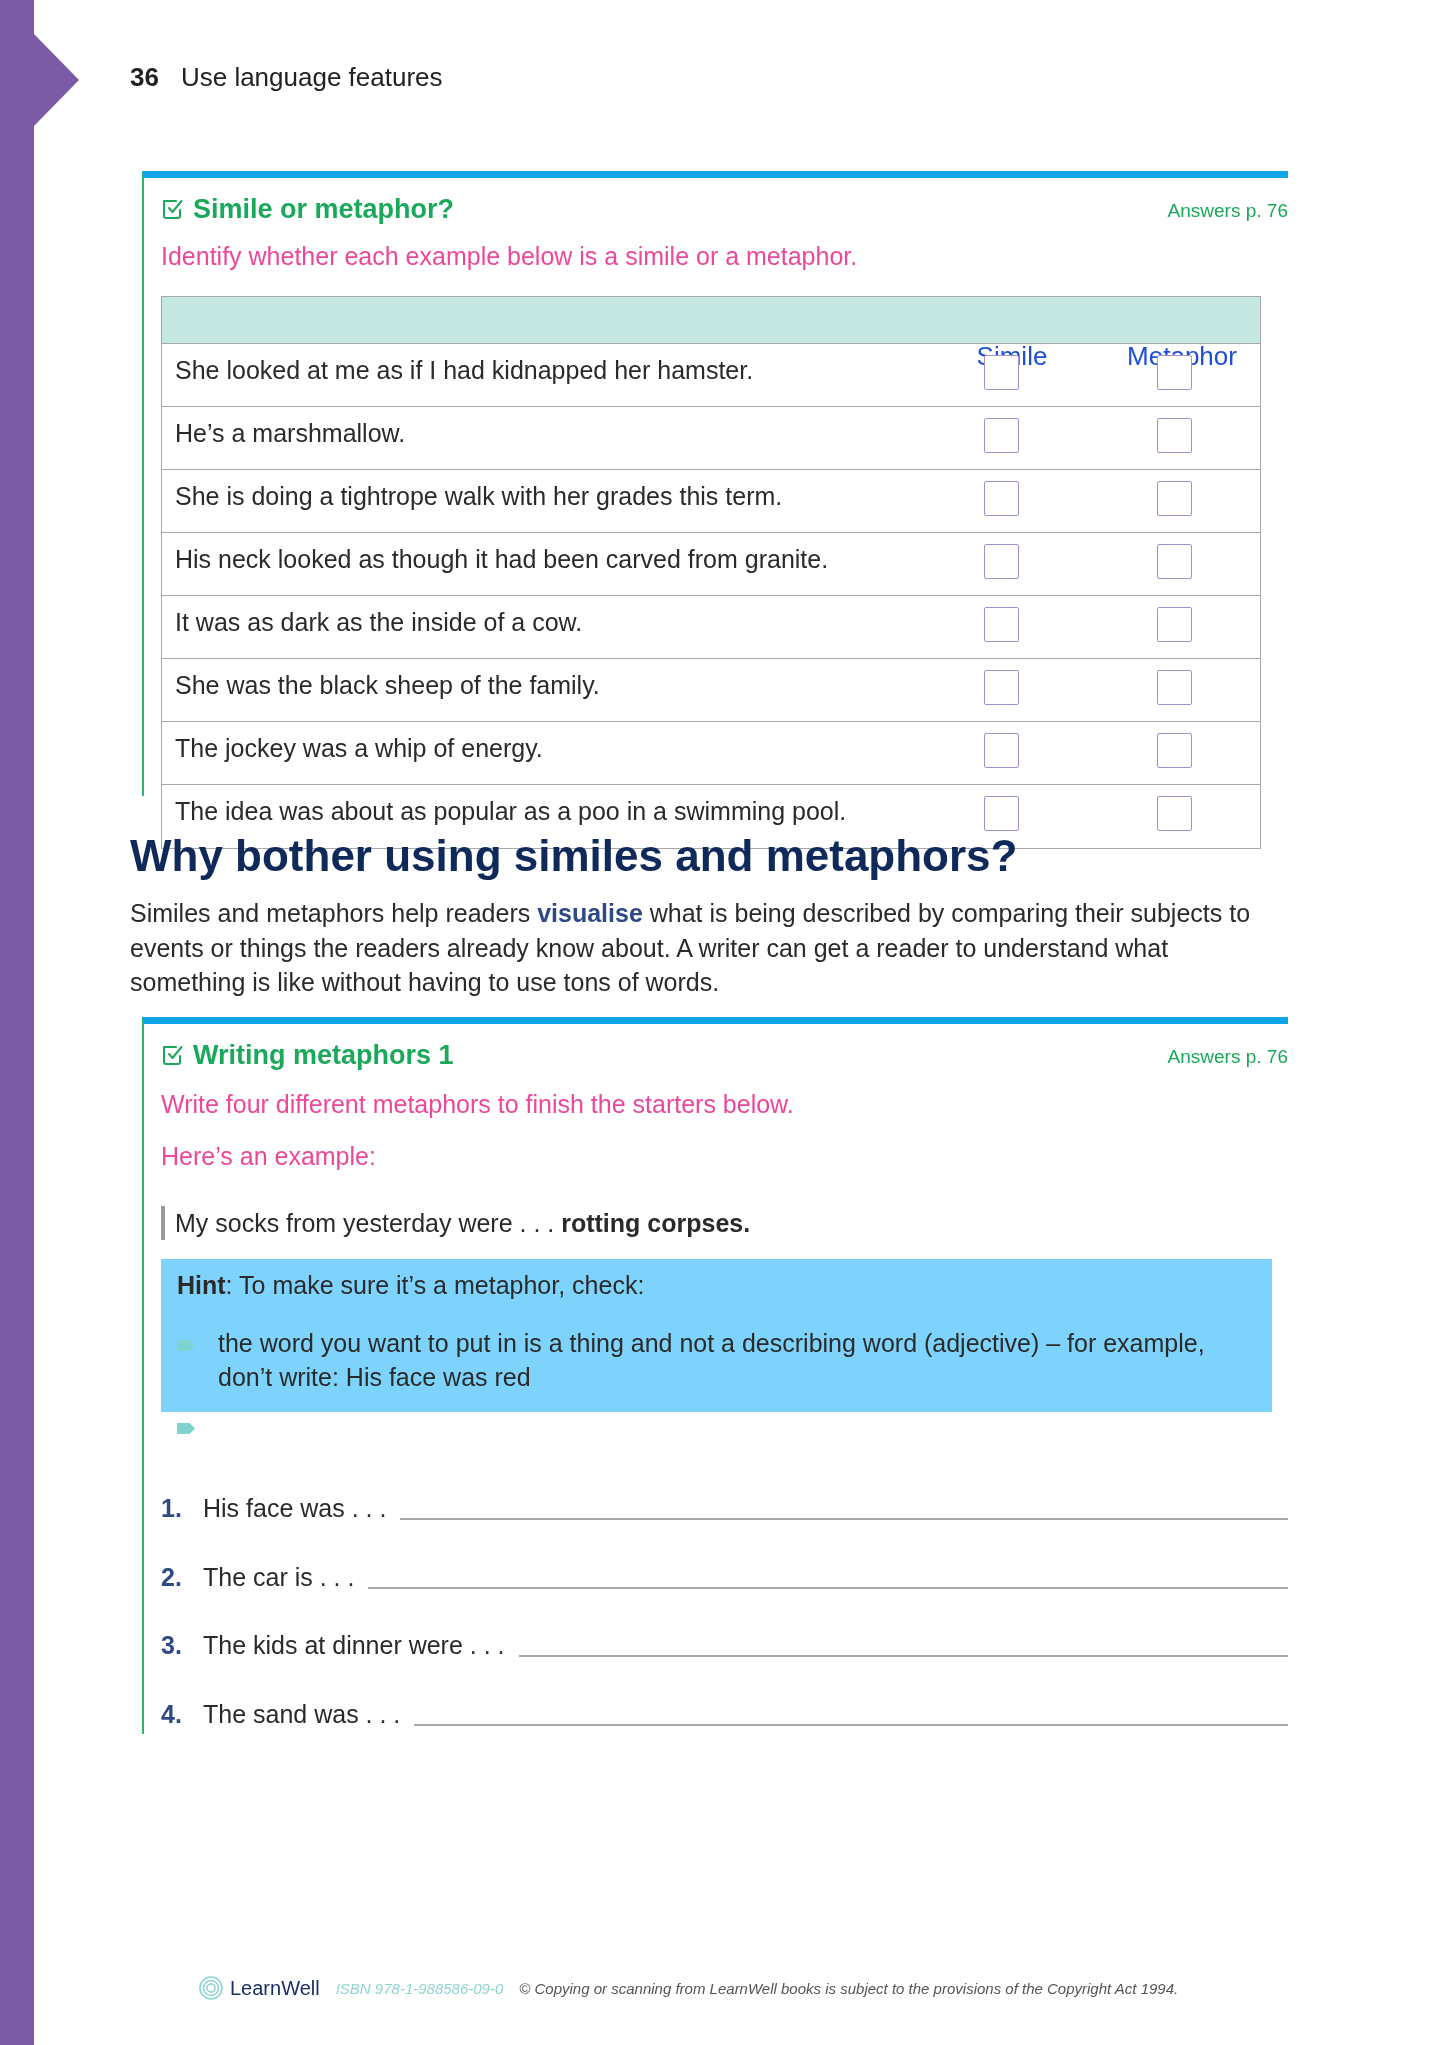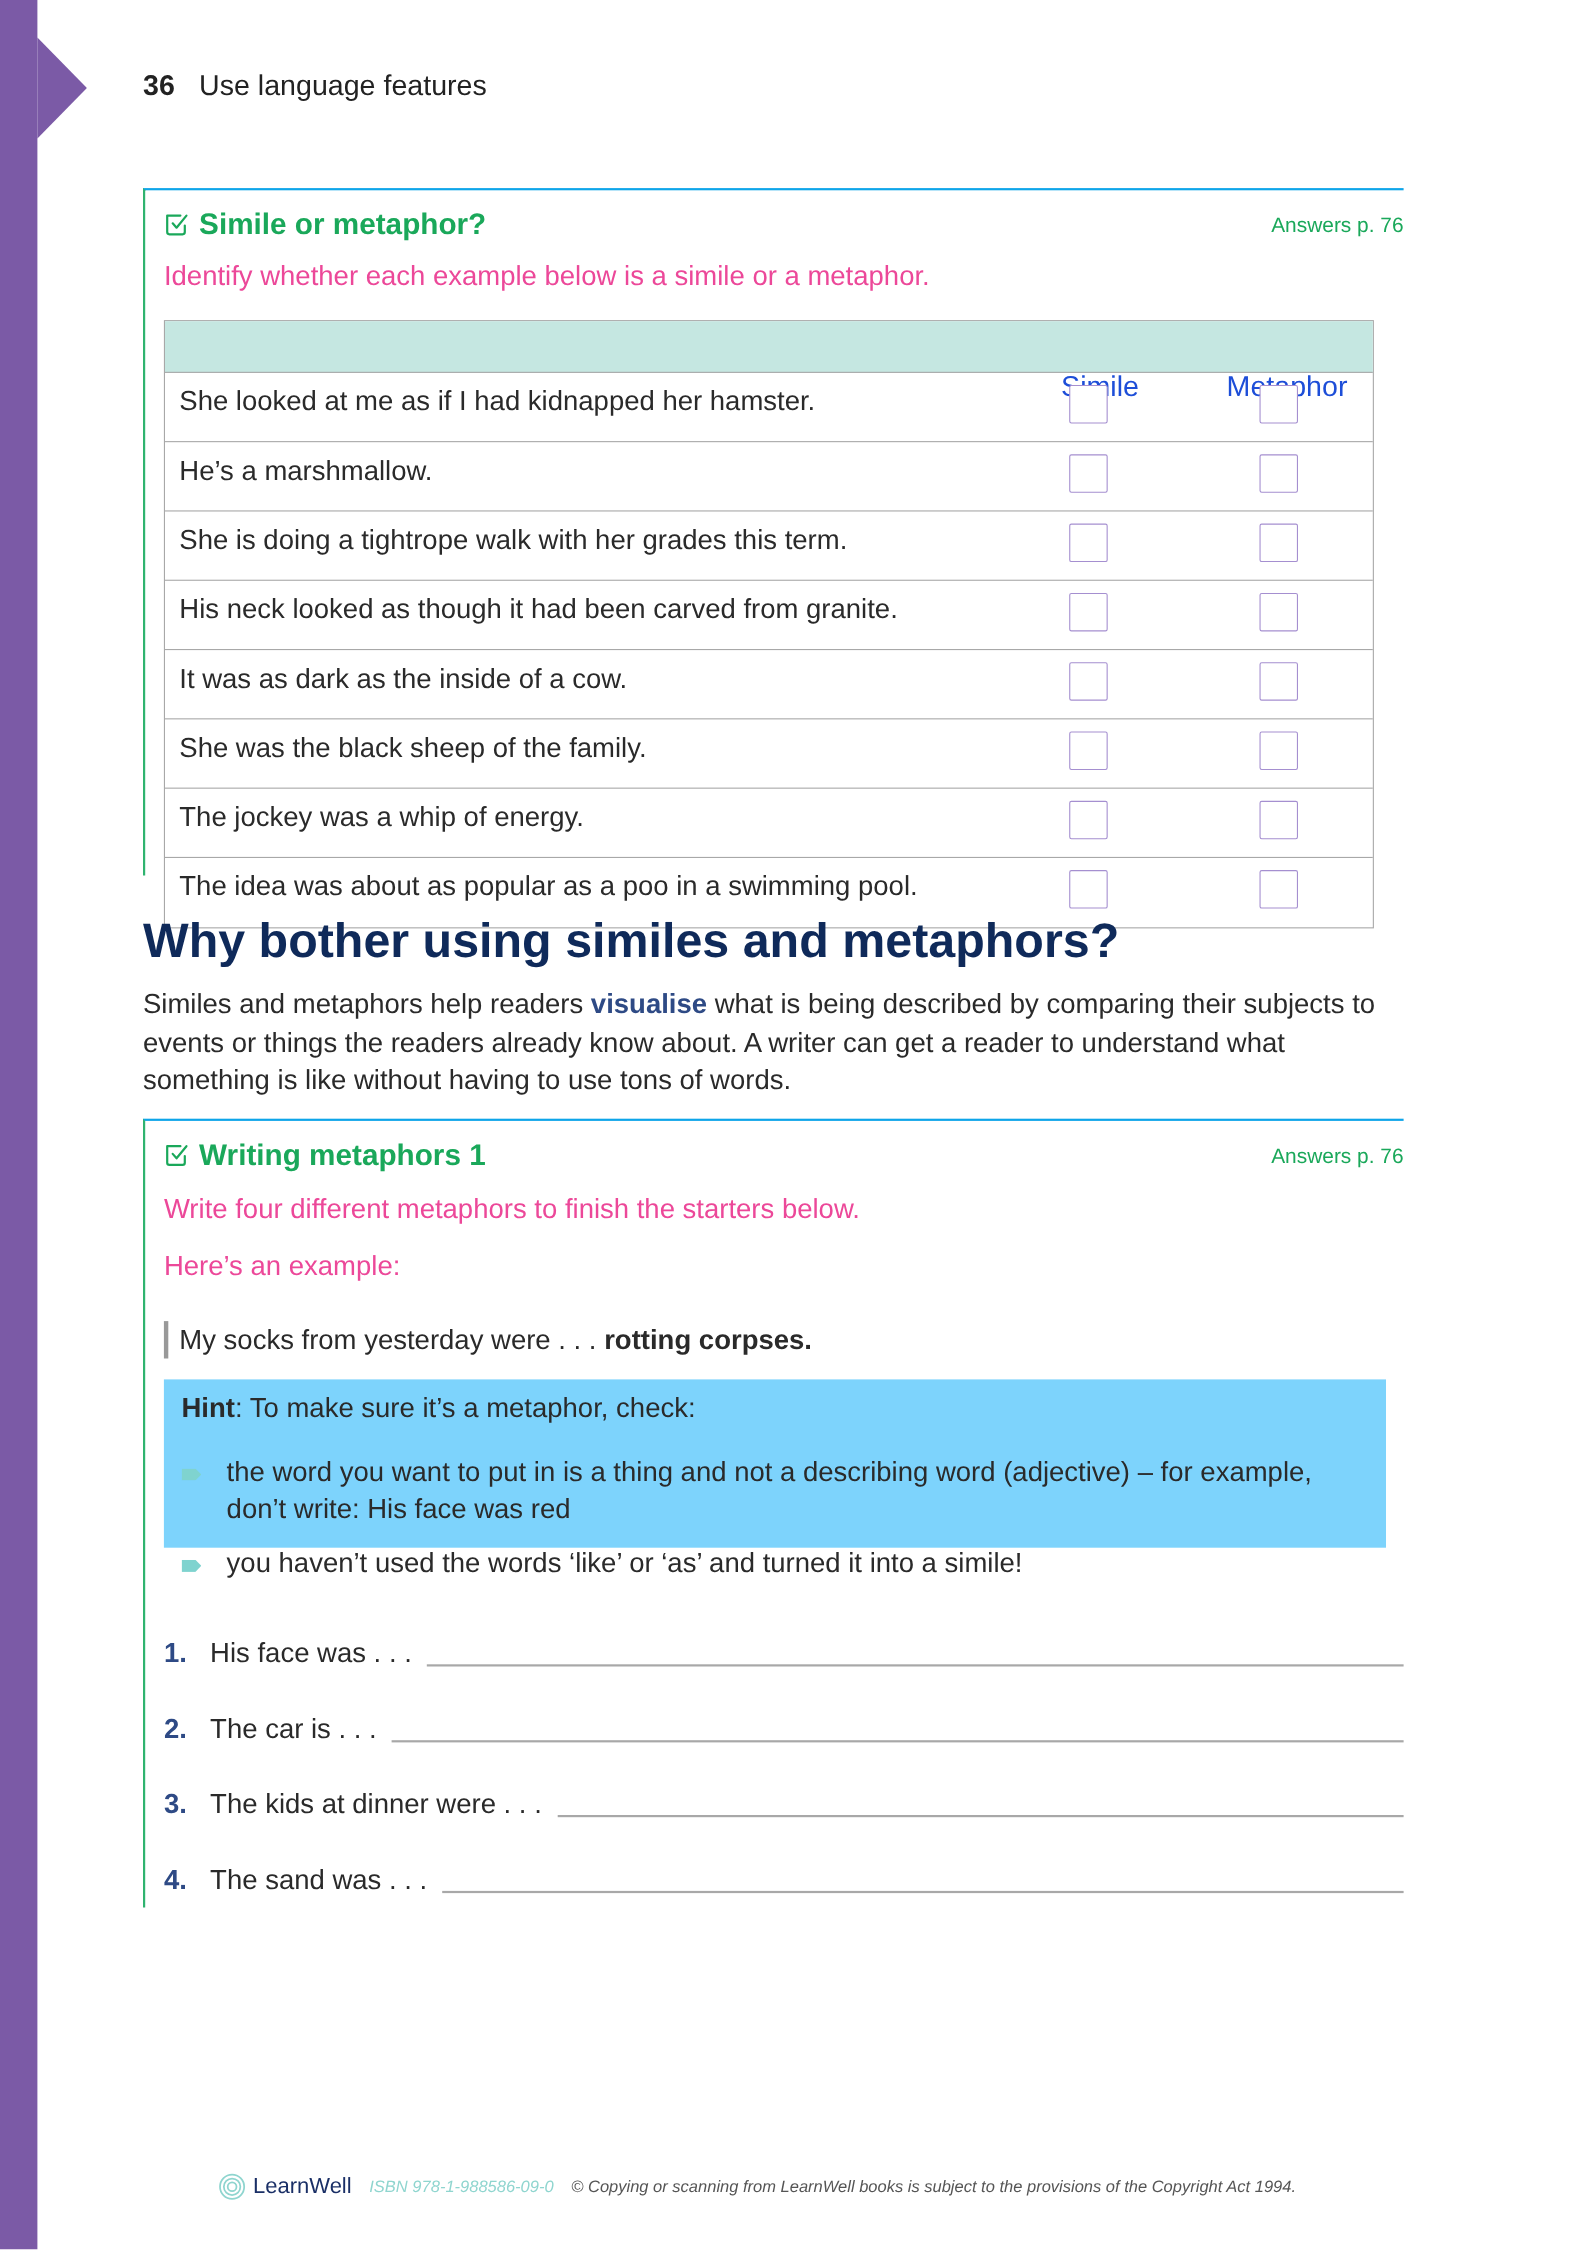--- a/index.html
+++ b/index.html
@@ -6,21 +6,21 @@
     html, body { width: 1445px; height: 2045px; background: #ffffff; overflow: hidden; }
     body { position: relative; font-family: "Liberation Sans", "DejaVu Sans", sans-serif; color: #2a2a2a; }
 
     .sidebar { position: absolute; left: 0; top: 0; width: 34px; height: 2045px; background: #7b5aa6; }
     .sidebar-arrow { position: absolute; left: 34px; top: 34px; width: 0; height: 0;
       border-top: 46px solid transparent; border-bottom: 46px solid transparent; border-left: 45px solid #7b5aa6; }
 
     .page-header { position: absolute; left: 130px; top: 60px; font-size: 26px; line-height: 34px; color: #222; }
     .page-number { font-weight: bold; margin-right: 22px; }
 
-    .activity-box { position: absolute; left: 130px; width: 1146px; border-top: 2px solid #0ea5e9; border-left: 2px solid #2fb36f; }
+    .activity-box { position: absolute; left: 142px; width: 1146px; border-top: 7px solid #0ea5e9; border-left: 2px solid #2fb36f; }
     .box1 { top: 171px; height: 625px; }
     .box2 { top: 1017px; height: 717px; }
 
     .box-title { position: absolute; left: 17px; top: 14px; font-size: 27px; font-weight: bold; color: #1aa85a; line-height: 34px; display: flex; align-items: center; }
     .check-icon { width: 24px; height: 24px; margin-right: 8px; }
     .answers-ref { position: absolute; right: 0; top: 22px; font-size: 19px; color: #1aa85a; }
     .instruction { position: absolute; left: 17px; font-size: 25px; line-height: 32px; color: #ec4899; }
 
     .table { position: absolute; left: 17px; top: 118px; width: 1100px; border: 1.5px solid #a8a8a8; }
     .table-header { height: 47px; background: #c5e7e1; border-bottom: 1.5px solid #a8a8a8; position: relative; }
@@ -149,21 +149,20 @@
   <div class="answers-ref">Answers p. 76</div>
   <div class="instruction" style="top:64px;">Write four different metaphors to finish the starters below.</div>
   <div class="instruction" style="top:116px;">Here’s an example:</div>
   <div class="example"><span>My socks from yesterday were . . . </span><b>rotting corpses.</b></div>
 
   <div class="hint">
     <div class="hint-title"><b>Hint</b><span>: To make sure it’s a metaphor, check:</span></div>
     <span class="bullet b1"></span>
     <div class="hint-item i1">the word you want to put in is a thing and not a describing word (adjective) – for example, don’t write: His face was red</div>
     <span class="bullet b2"></span>
-    <div class="hint-item i2">you haven’t used the words ‘like’ or ‘as’ and turned it into a simile!</div>
   </div>
 
   <div class="q q1">
     <span class="q-num">1.</span>
     <span class="q-text">His face was . . .</span>
     <div class="q-line"></div>
   </div>
   <div class="q q2">
     <span class="q-num">2.</span>
     <span class="q-text">The car is . . .</span>

